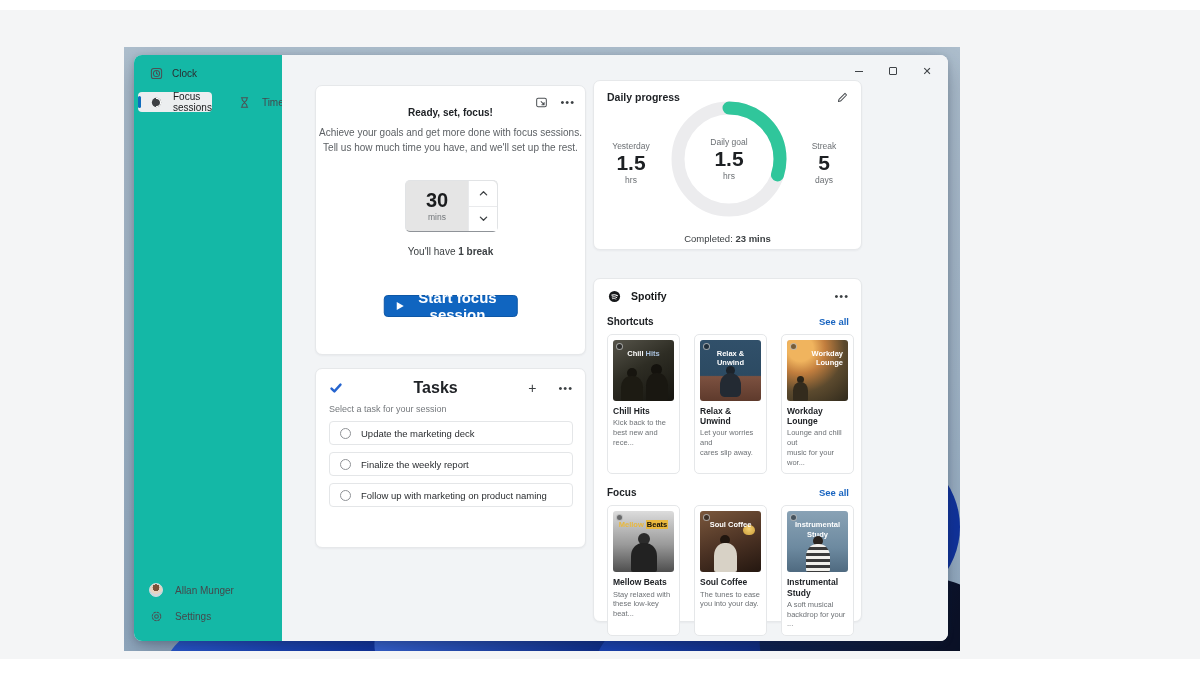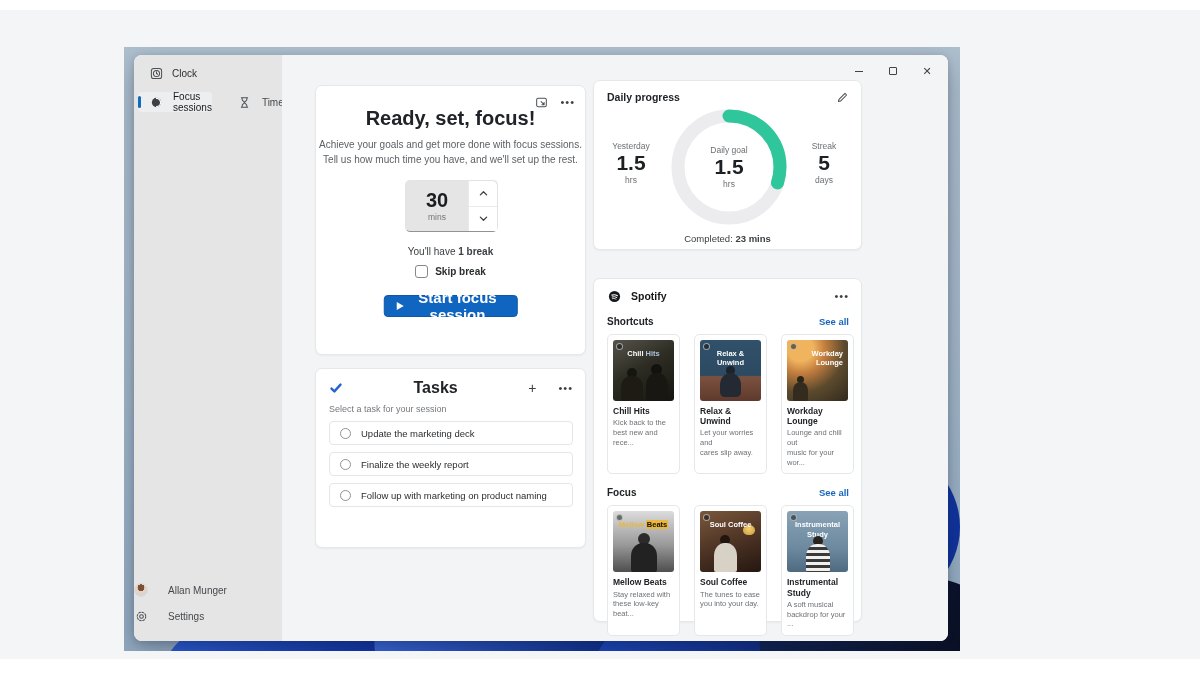--- a/index.html
+++ b/index.html
@@ -29,50 +29,50 @@
             box-shadow:0 10px 28px rgba(20,30,50,.30), 0 2px 6px rgba(20,30,50,.18);
             display:flex; }
   .win-controls { position:absolute; top:6px; right:8px; display:flex; gap:8px; z-index:30; }
   .win-btn { width:26px; height:20px; display:flex; align-items:center; justify-content:center;
              background:transparent; border:none; color:#3f4347; cursor:default; }
   .glyph-min { width:8px; height:1px; background:#3f4347; display:block; }
   .glyph-max { width:8px; height:8px; border:1px solid #3f4347; border-radius:1px; display:block; }
   .glyph-close { font-size:11px; line-height:1; color:#3f4347; }
 
   
-  .sidebar { width:148px; background:#e5e5e5; display:flex; flex-direction:column; padding:7px 4px 10px 0; }
+  .sidebar { width:148px; background:#14b8a6; display:flex; flex-direction:column; padding:7px 4px 10px 0; }
   .app-title { display:flex; align-items:center; gap:9px; padding:4px 0 4px 15px; }
   .app-title .t { font-size:10px; color:#2a2d30; }
   .nav { margin-top:8px; display:flex; flex-direction:row; gap:6px; }
   .nav-item { position:relative; display:flex; align-items:center; gap:10px; height:20px;
               margin:0 5px 0 4px; padding-left:11px; border-radius:4px; }
   .nav-item .lbl { font-size:10px; color:#45484c; }
   .nav-item.active { background:#eceef0; }
   .nav-item.active .lbl { color:#191b1d; }
   .accent { position:absolute; left:0; top:4px; width:3px; height:12px; border-radius:2px; background:#0f6cbd; display:none; }
   .nav-item.active .accent { display:block; }
   .sb-spacer { flex:1; }
-  .sb-row { display:flex; align-items:center; gap:20px; height:22px; margin-bottom:4px; }
+  .sb-row { display:flex; align-items:center; gap:12px; height:22px; padding-left:15px; margin-bottom:4px; }
   .sb-row .lbl { font-size:10px; color:#45484c; }
   .avatar { width:14px; height:14px; border-radius:50%;
             background:radial-gradient(circle at 50% 32%,#7a5138 0 34%,#e8d3c0 35% 60%,#cfd6dc 61%); 
             border:1px solid #d8dbde; }
   .icon { display:inline-flex; width:14px; height:14px; align-items:center; justify-content:center; flex:none; }
   .icon svg { width:13px; height:13px; stroke:#4c5054; fill:none; stroke-width:1.1; stroke-linecap:round; stroke-linejoin:round; }
 
   
   .content { position:relative; flex:1; background:#f2f4f6; }
   .card { position:absolute; background:#fff; border:1px solid #e6e8ea; border-radius:7px;
           box-shadow:0 1px 2px rgba(30,40,60,.05); }
 
   
   .focus-card { left:33px; top:30px; width:271px; height:270px; }
   .card-topicons { position:absolute; top:9px; right:10px; display:flex; gap:12px; align-items:center; }
   .dots { font-size:11px; letter-spacing:1px; color:#3c4043; line-height:8px; }
-  .fc-title { margin-top:21px; text-align:center; font-size:20px; font-weight:600; color:#202327; }
+  .fc-title { margin-top:21px; text-align:center; font-size:10px; font-weight:600; color:#202327; }
   .fc-desc { margin-top:8px; text-align:center; font-size:10px; line-height:1.45; color:#5d6165; }
   .stepper { position:absolute; left:89px; top:94px; width:93px; height:52px; background:#e5e5e5;
              border:1px solid #e1e3e5; border-bottom-color:#8f9398; border-radius:5px; display:flex; }
   .step-val { flex:1; display:flex; flex-direction:column; align-items:center; justify-content:center; }
   .step-val .num { font-size:20px; font-weight:600; color:#1b1d1f; line-height:1; }
   .step-val .unit { font-size:8.5px; color:#73777b; margin-top:2px; }
   .step-btns { width:29px; border-left:1px solid #e9eaec; display:flex; flex-direction:column; }
   .step-btn { flex:1; display:flex; align-items:center; justify-content:center; background:#fff; border:none; }
   .step-btn:first-child { border-bottom:1px solid #e9eaec; border-radius:0 5px 0 0; }
   .step-btn svg { width:9px; height:9px; stroke:#3c4043; fill:none; stroke-width:1.4; stroke-linecap:round; stroke-linejoin:round; }
@@ -95,21 +95,21 @@
               border:1px solid #e4e6e8; border-radius:4px; display:flex; align-items:center; gap:10px; padding:0 10px; }
   .radio { width:11px; height:11px; border:1px solid #8f9296; border-radius:50%; background:#fff; flex:none; }
   .task-row .lbl { font-size:9.5px; color:#2a2d30; }
   .plus { font-size:14px; font-weight:400; color:#3c4043; line-height:10px; }
   .check-logo svg { width:14px; height:14px; fill:none; stroke:#2564cf; stroke-width:2.4; stroke-linecap:round; stroke-linejoin:round; }
 
   
   .progress-card { left:311px; top:25px; width:269px; height:170px; }
   .pc-head { display:flex; align-items:center; padding:9px 12px 0 13px; }
   .pc-head .t { font-size:10.5px; font-weight:700; color:#202327; flex:1; }
-  .ring-wrap { position:absolute; left:75px; top:26px; width:120px; height:120px;text-decoration:underline; }
+  .ring-wrap { position:absolute; left:75px; top:18px; width:120px; height:120px;text-decoration:underline; }
   .ring-center { position:absolute; inset:0; display:flex; flex-direction:column; align-items:center; justify-content:center; }
   .stat { position:absolute; width:62px; text-align:center; }
   .stat .lab, .stat .unit { font-size:8.5px; color:#6b6f73; }
   .stat .val { font-size:21px; font-weight:600; color:#1d2023; line-height:1.15; }
   .stat.left { left:6px; top:60px; } .stat.right { left:199px; top:60px; }
   .ring-center .lab { font-size:8.5px; color:#6b6f73; }
   .ring-center .val { font-size:21px; font-weight:600; color:#1d2023; line-height:1.15; }
   .ring-center .unit { font-size:8.5px; color:#6b6f73; }
   .pc-completed { position:absolute; left:0; right:0; top:152px; text-align:center; font-size:9.5px; color:#3c4043; }
   .pc-completed b { font-weight:700; }
@@ -286,24 +286,20 @@
               <button class="step-btn">
                 <svg viewBox="0 0 10 10">
                     <path d="M1.5 3.5 5 7l3.5-3.5"></path>
                   </svg>
               </button>
             </div>
           </div>
           <div class="fc-break">
             <span>You'll have </span><b>1 break</b>
           </div>
-          <div class="fc-skip">
-            <span class="checkbox"></span>
-            <span class="lbl">Skip break</span>
-          </div>
           <button class="start-btn">
             <span class="play-tri"></span>
             <span>Start focus session</span>
           </button>
         </section>
 
         <section class="card tasks-card">
           <div class="tc-head">
             <span class="icon check-logo">
               <svg viewBox="0 0 14 14">

